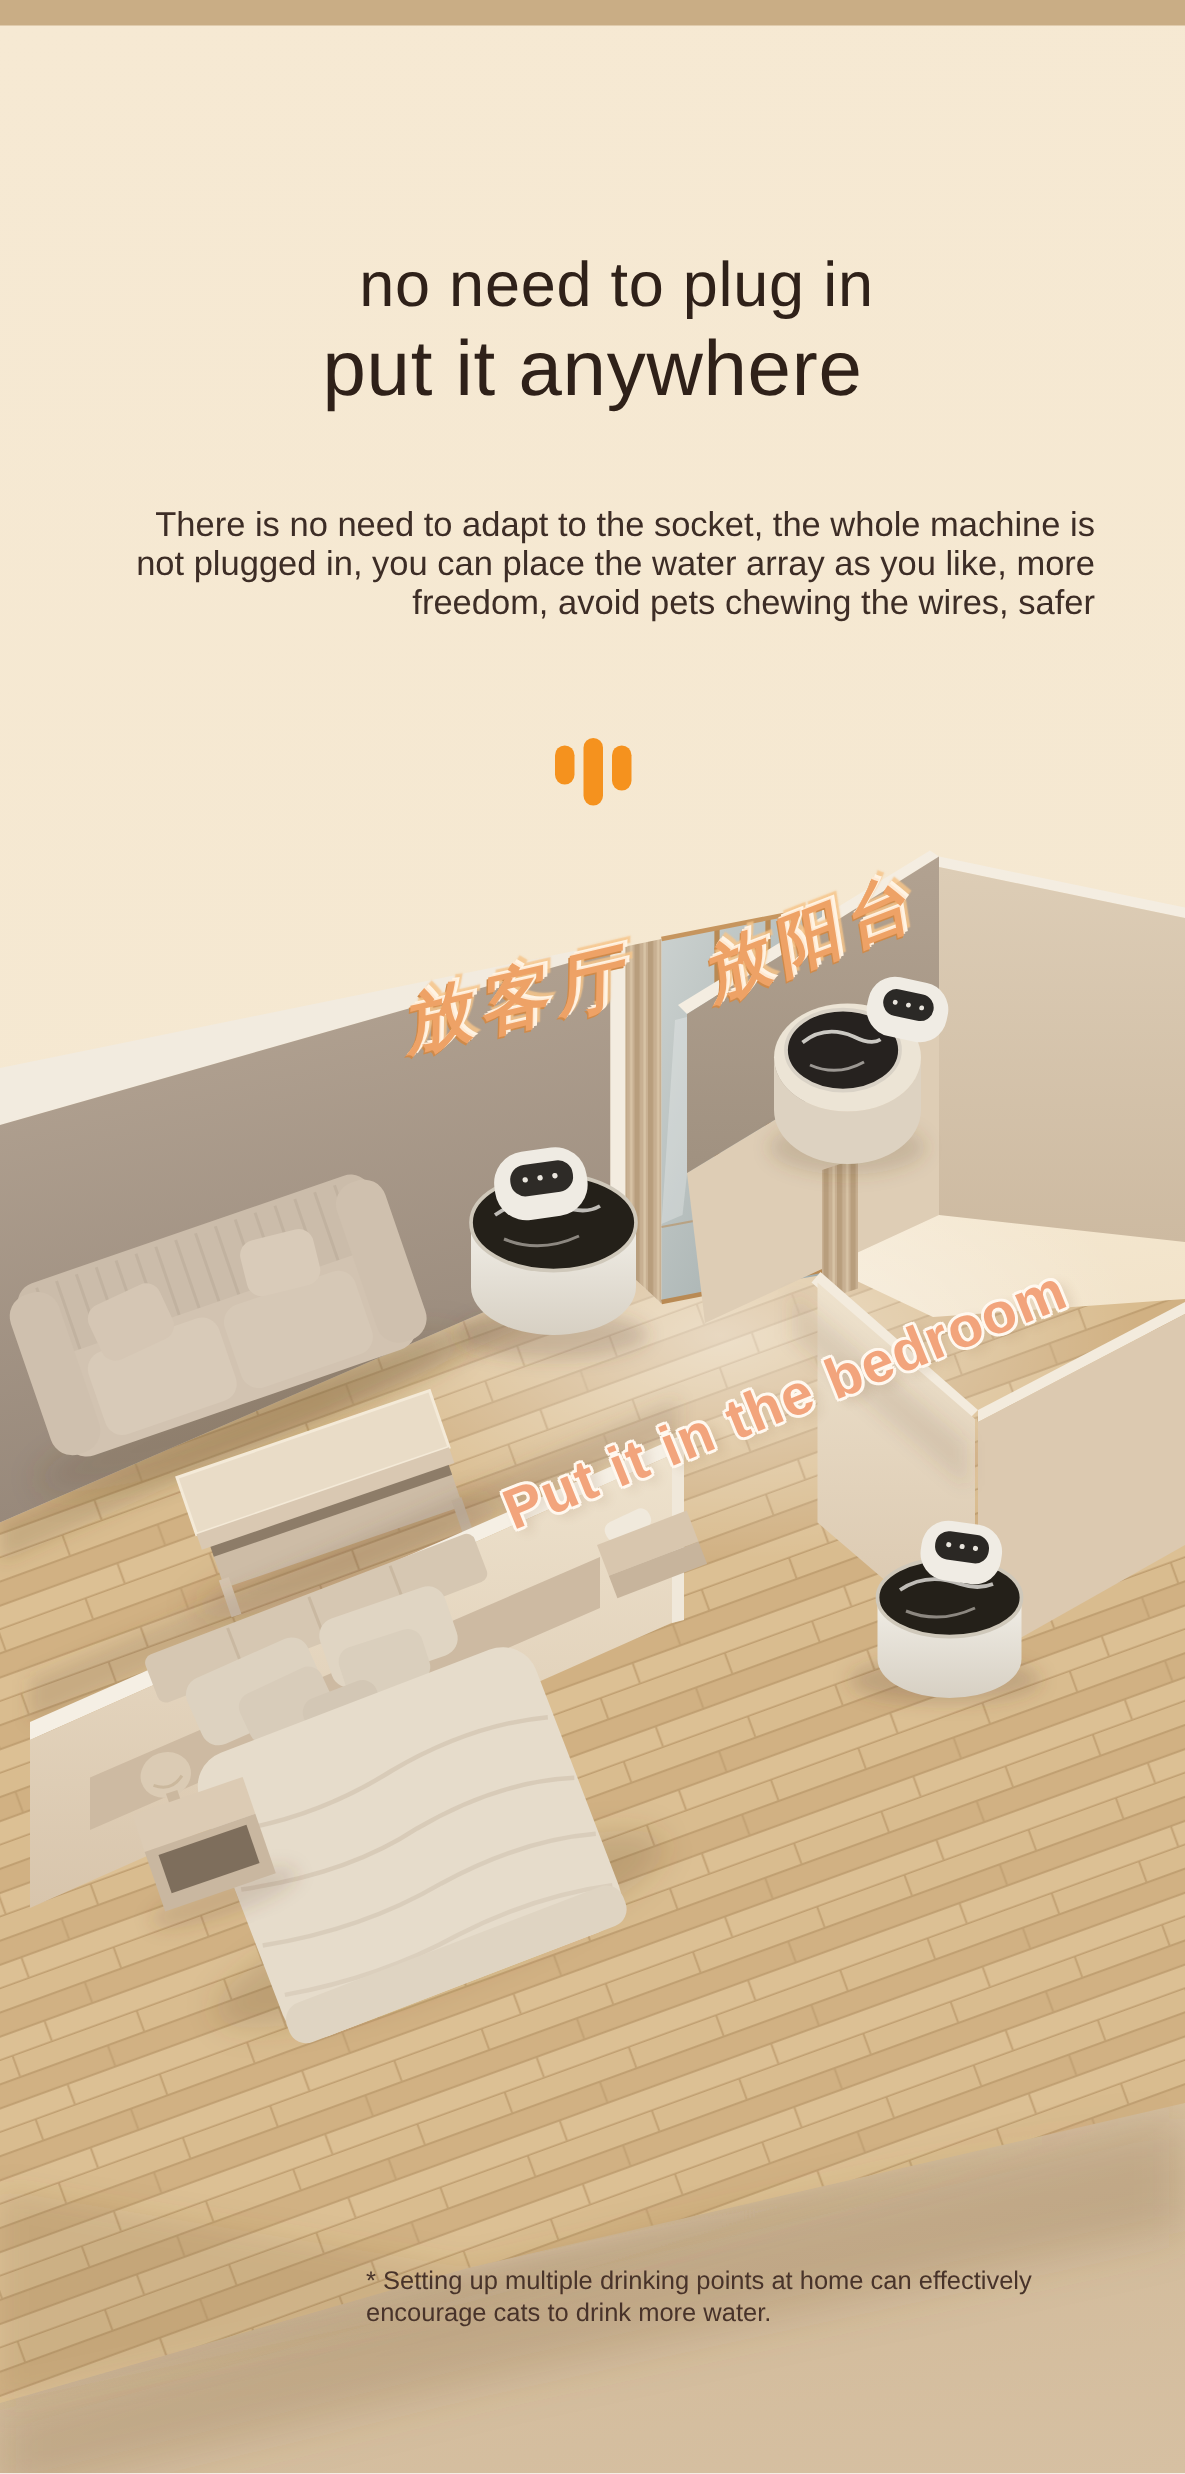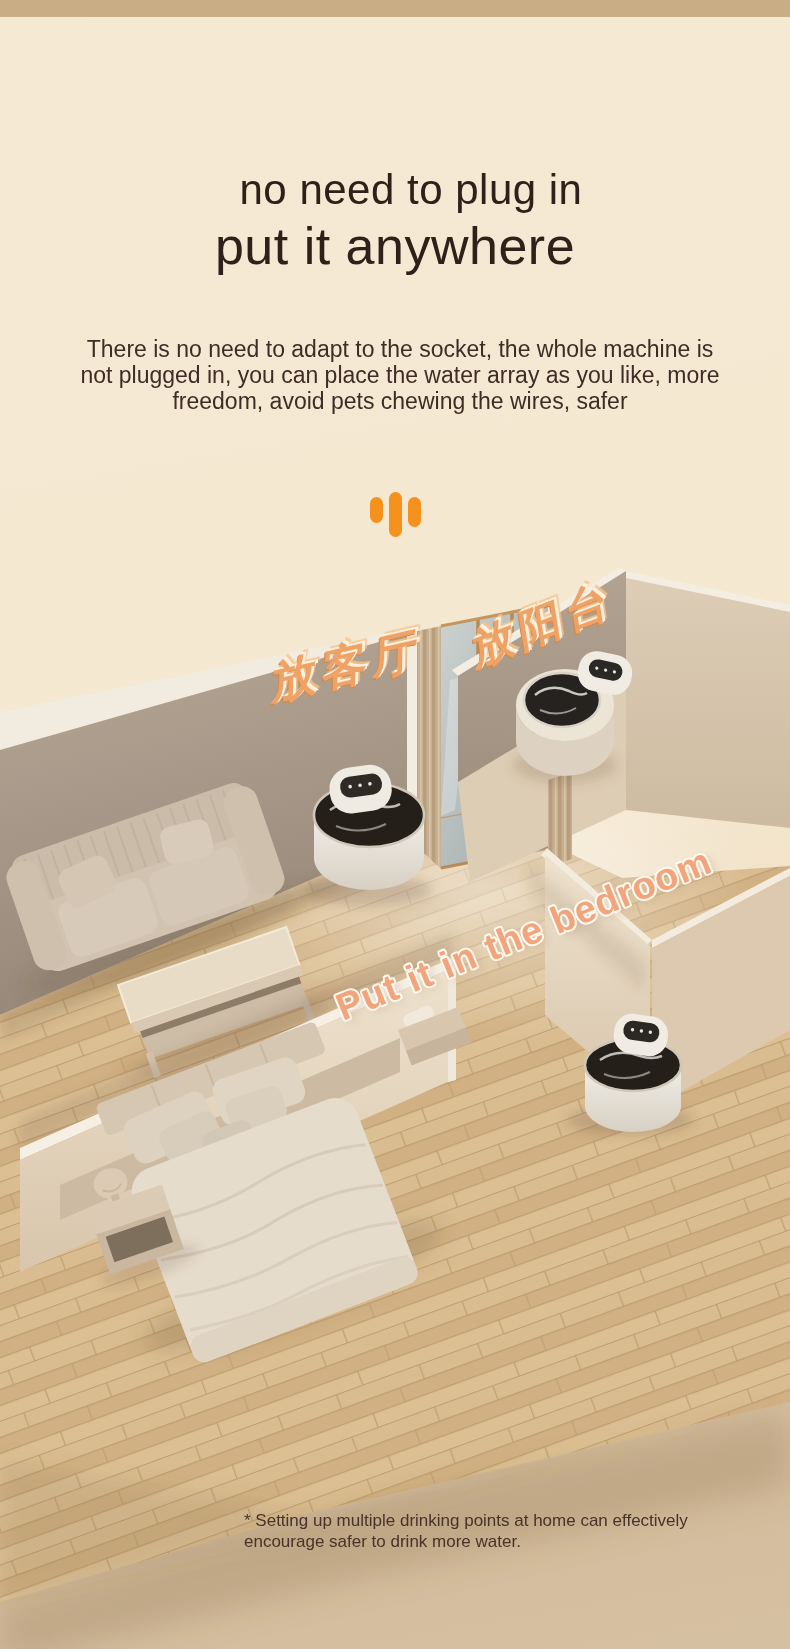--- a/index.html
+++ b/index.html
@@ -7,21 +7,21 @@
     position:relative; width:790px; height:1649px; overflow:hidden;
     font-family:"Liberation Sans", sans-serif;
     background:linear-gradient(170deg,#f6e9d3 0%,#f5e8d1 50%,#eddcbf 66%,#ddc7a8 78%,#d3bc9c 90%,#d6c0a2 100%);
   }
   .top-strip{position:absolute;left:0;top:0;width:790px;height:17px;background:#c9ad85;}
   .hero{position:absolute;left:0;top:0;width:790px;text-align:center;color:#2f2119;}
   .headline1{position:absolute;left:0;top:150px;width:790px;font-size:42px;font-weight:500;letter-spacing:.5px;margin:16px;}
   .headline2{position:absolute;left:0;top:216px;width:790px;font-size:52px;font-weight:500;letter-spacing:.5px;margin:0;}
   .hero-body{
     position:absolute;left:70px;top:336px;width:660px;margin:0;
-    font-size:23px;line-height:26px;color:#3d2d26;text-align:center;font-weight:400;
+    font-size:23px;line-height:26px;color:#3d2d26;text-align:right;font-weight:400;
   }
   .deco-bars{position:absolute;left:0;top:492px;width:790px;display:flex;justify-content:center;align-items:flex-start;gap:6px;}
   .deco-bars .bar{width:13px;border-radius:7px;background:#f5921e;display:block;}
   .bar.b1{height:26px;margin-top:5px;}
   .bar.b2{height:45px;margin-top:0;}
   .bar.b3{height:30px;margin-top:5px;}
   .scene{position:absolute;left:0;top:560px;width:790px;height:1089px;}
   .scene svg{position:absolute;left:0;top:0;}
   .label-3d{
     position:absolute;font-weight:bold;white-space:nowrap;
@@ -304,14 +304,14 @@
             <circle cx="650" cy="471" r="1.7" fill="#e9e5dd"></circle>
         </g>
       </g>
     </svg>
 
     <div class="label-3d label-cn label-living">放客厅</div>
     <div class="label-3d label-cn label-balcony">放阳台</div>
     <div class="label-3d label-bedroom">Put it in the bedroom</div>
   </div>
 
-  <p class="footnote">* Setting up multiple drinking points at home can effectively encourage safer to drink more water.</p>
+  <p class="footnote">* Setting up multiple drinking points at home can effectively encourage cats to drink more water.</p>
 </div>
 
 </body></html>

